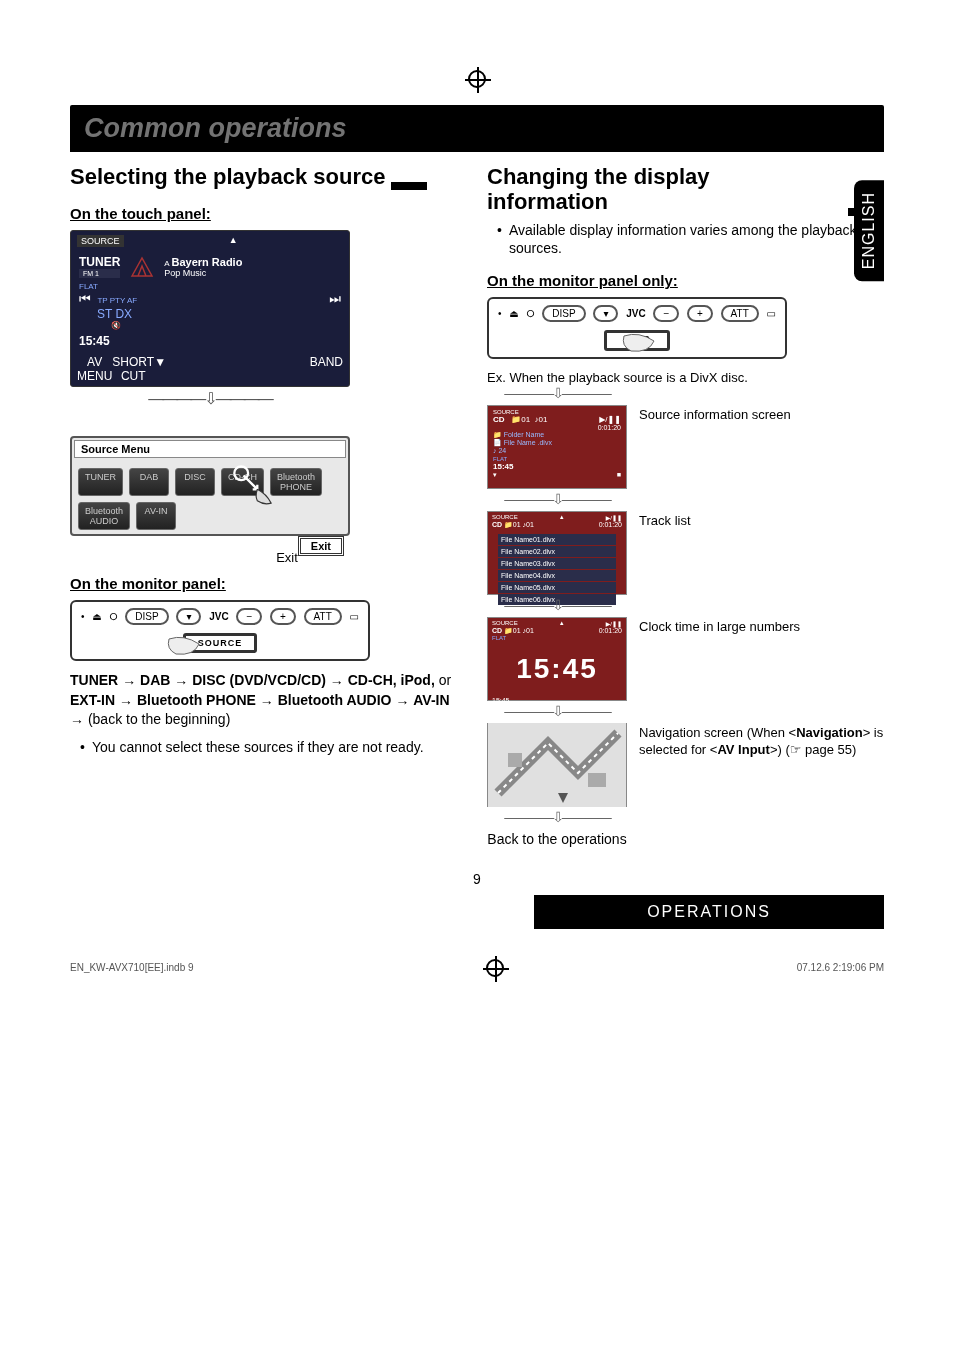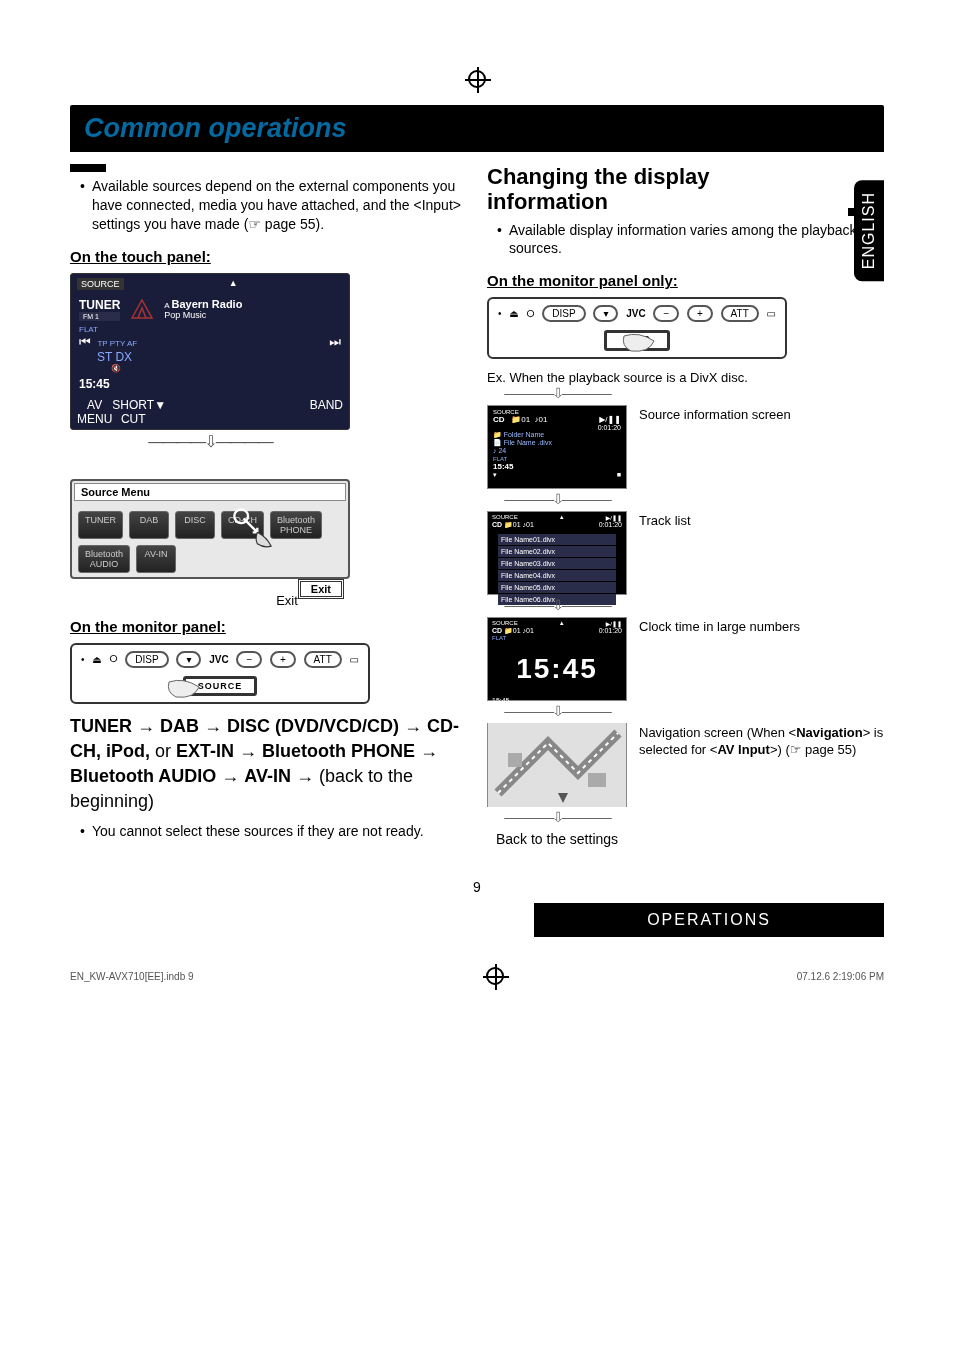--- a/index.html
+++ b/index.html
@@ -13,21 +13,21 @@
   }
   .crop-corner, .crop-center { position: absolute; }
   .crop-center { top: 70px; left: 50%; transform: translateX(-50%); }
   .crop-reg { display:inline-block; width:18px; height:18px; border:2px solid #000; border-radius:50%; position:relative; }
   .crop-reg::before, .crop-reg::after { content:''; position:absolute; background:#000; }
   .crop-reg::before { width:26px; height:2px; top:7px; left:-5px; }
   .crop-reg::after { width:2px; height:26px; left:7px; top:-5px; }
 
   .title-band {
     background: #000;
-    color: #0369a1;
+    color: #737373;
     font-weight: bold;
     font-style: italic;
     font-size: 27px;
     padding: 8px 14px 8px 14px;
     margin-top: 55px;
     border-radius: 2px 2px 0 0;
   }
   .lang-tab {
     position: absolute;
     right: 70px;
@@ -78,29 +78,29 @@
   .finger svg { width:100%; height:100%; }
 
   .arrow-link { width:280px; text-align:center; font-size:16px; margin:-2px 0 0; color:#555; letter-spacing:-2px;}
 
   .panel { width:300px; border:2px solid #333; border-radius:6px; padding:6px 8px; margin:6px 0 10px; font-size:9px; position:relative;}
   .panel-row { display:flex; justify-content:space-between; align-items:center; }
   .panel-btn { border:2px solid #555; border-radius:10px; padding:1px 8px; font-size:8px; display:inline-block; }
   .panel-source { border:3px solid #333; border-radius:3px; padding:2px 12px; font-size:9px; margin:8px auto 0; width:fit-content; font-weight:bold; letter-spacing:1px;}
   .panel-disp { border:3px solid #333; border-radius:3px; padding:2px 16px; font-size:10px; margin:8px auto 0; width:fit-content; font-weight:bold; letter-spacing:1px;}
 
-  .step-text { font-size: 18px; line-height: 1.4; margin:8px 0; }
+  .step-text { font-size: 14px; line-height: 1.4; margin:8px 0; }
   .step-text b { font-weight:bold; }
   .arrow-r { font-weight:bold; }
 
   .small-note { font-size:13px; line-height:1.35; margin-top:10px;}
 
   .thumb-row { display:flex; gap:12px; margin:4px 0; align-items:flex-start; }
   .thumb { width:140px; height:84px; border:1px solid #888; flex-shrink:0; }
-  .thumb-dark { background:#000000; color:#fff; font-size:8px; }
+  .thumb-dark { background:#7f1d1d; color:#fff; font-size:8px; }
   .thumb-label { font-size:13px; line-height:1.3; flex:1; padding-top:2px;}
   .thumb-arrow { width:140px; text-align:center; font-size:14px; color:#666; margin:-2px 0 2px; letter-spacing:-2px; }
 
   .big-clock { font-size:28px; font-weight:bold; text-align:center; padding:12px 0; letter-spacing:2px;}
 
   .nav-thumb { background:#ddd; display:flex; align-items:center; justify-content:center; position:relative; }
 
   .beach { background:linear-gradient(#cfe8f5 60%, #f5e8c8 60%); position:relative; overflow:hidden;}
   .umbrella { position:absolute; top:8px; left:18px; width:40px; height:40px; }
 
@@ -122,25 +122,23 @@
 
 <div class="crop-center"><span class="crop-reg"></span></div>
 
 <div class="title-band">Common operations</div>
 <div class="lang-tab">ENGLISH</div>
 
 <div class="cols">
 
   <div class="col">
     <div class="rule-after">
+      <h2 class="section">Selecting the playback source</h2>
       <div class="rule"></div>
     </div>
-    <ul class="bullets">
-      <li>Available sources depend on the external components you have connected, media you have attached, and the &lt;Input&gt; settings you have made (☞ page 55).</li>
-    </ul>
 
     <div class="sub-underline">On the touch panel:</div>
 
     <div class="figure-dark">
       <div class="fd-top">
         <span style="background:#333;padding:1px 4px;">SOURCE</span>
         <span>▲</span>
         <span></span>
       </div>
       <div class="fd-body">
@@ -360,21 +358,21 @@
             <rect x="100" y="50" width="18" height="14" fill="#aaa"></rect>
             <polygon points="70,70 80,70 75,80" fill="#555"></polygon>
           </svg>
       </div>
       <div class="thumb-label">
         <span>Navigation screen (When &lt;</span><b>Navigation</b><span>&gt; is selected for &lt;</span><b>AV Input</b><span>&gt;) (☞ page 55)</span>
       </div>
     </div>
     <div class="thumb-arrow">――――⇩――――</div>
 
-    <div class="bottom-center" style="width:140px;">Back to the settings</div>
+    <div class="bottom-center" style="width:140px;">Back to the operations</div>
   </div>
 </div>
 
 <div class="page-num">9</div>
 <div class="ops-band">OPERATIONS</div>
 
 <div class="footer">
   <span>EN_KW-AVX710[EE].indb   9</span>
   <span class="crop-reg"></span>
   <span>07.12.6   2:19:06 PM</span>

